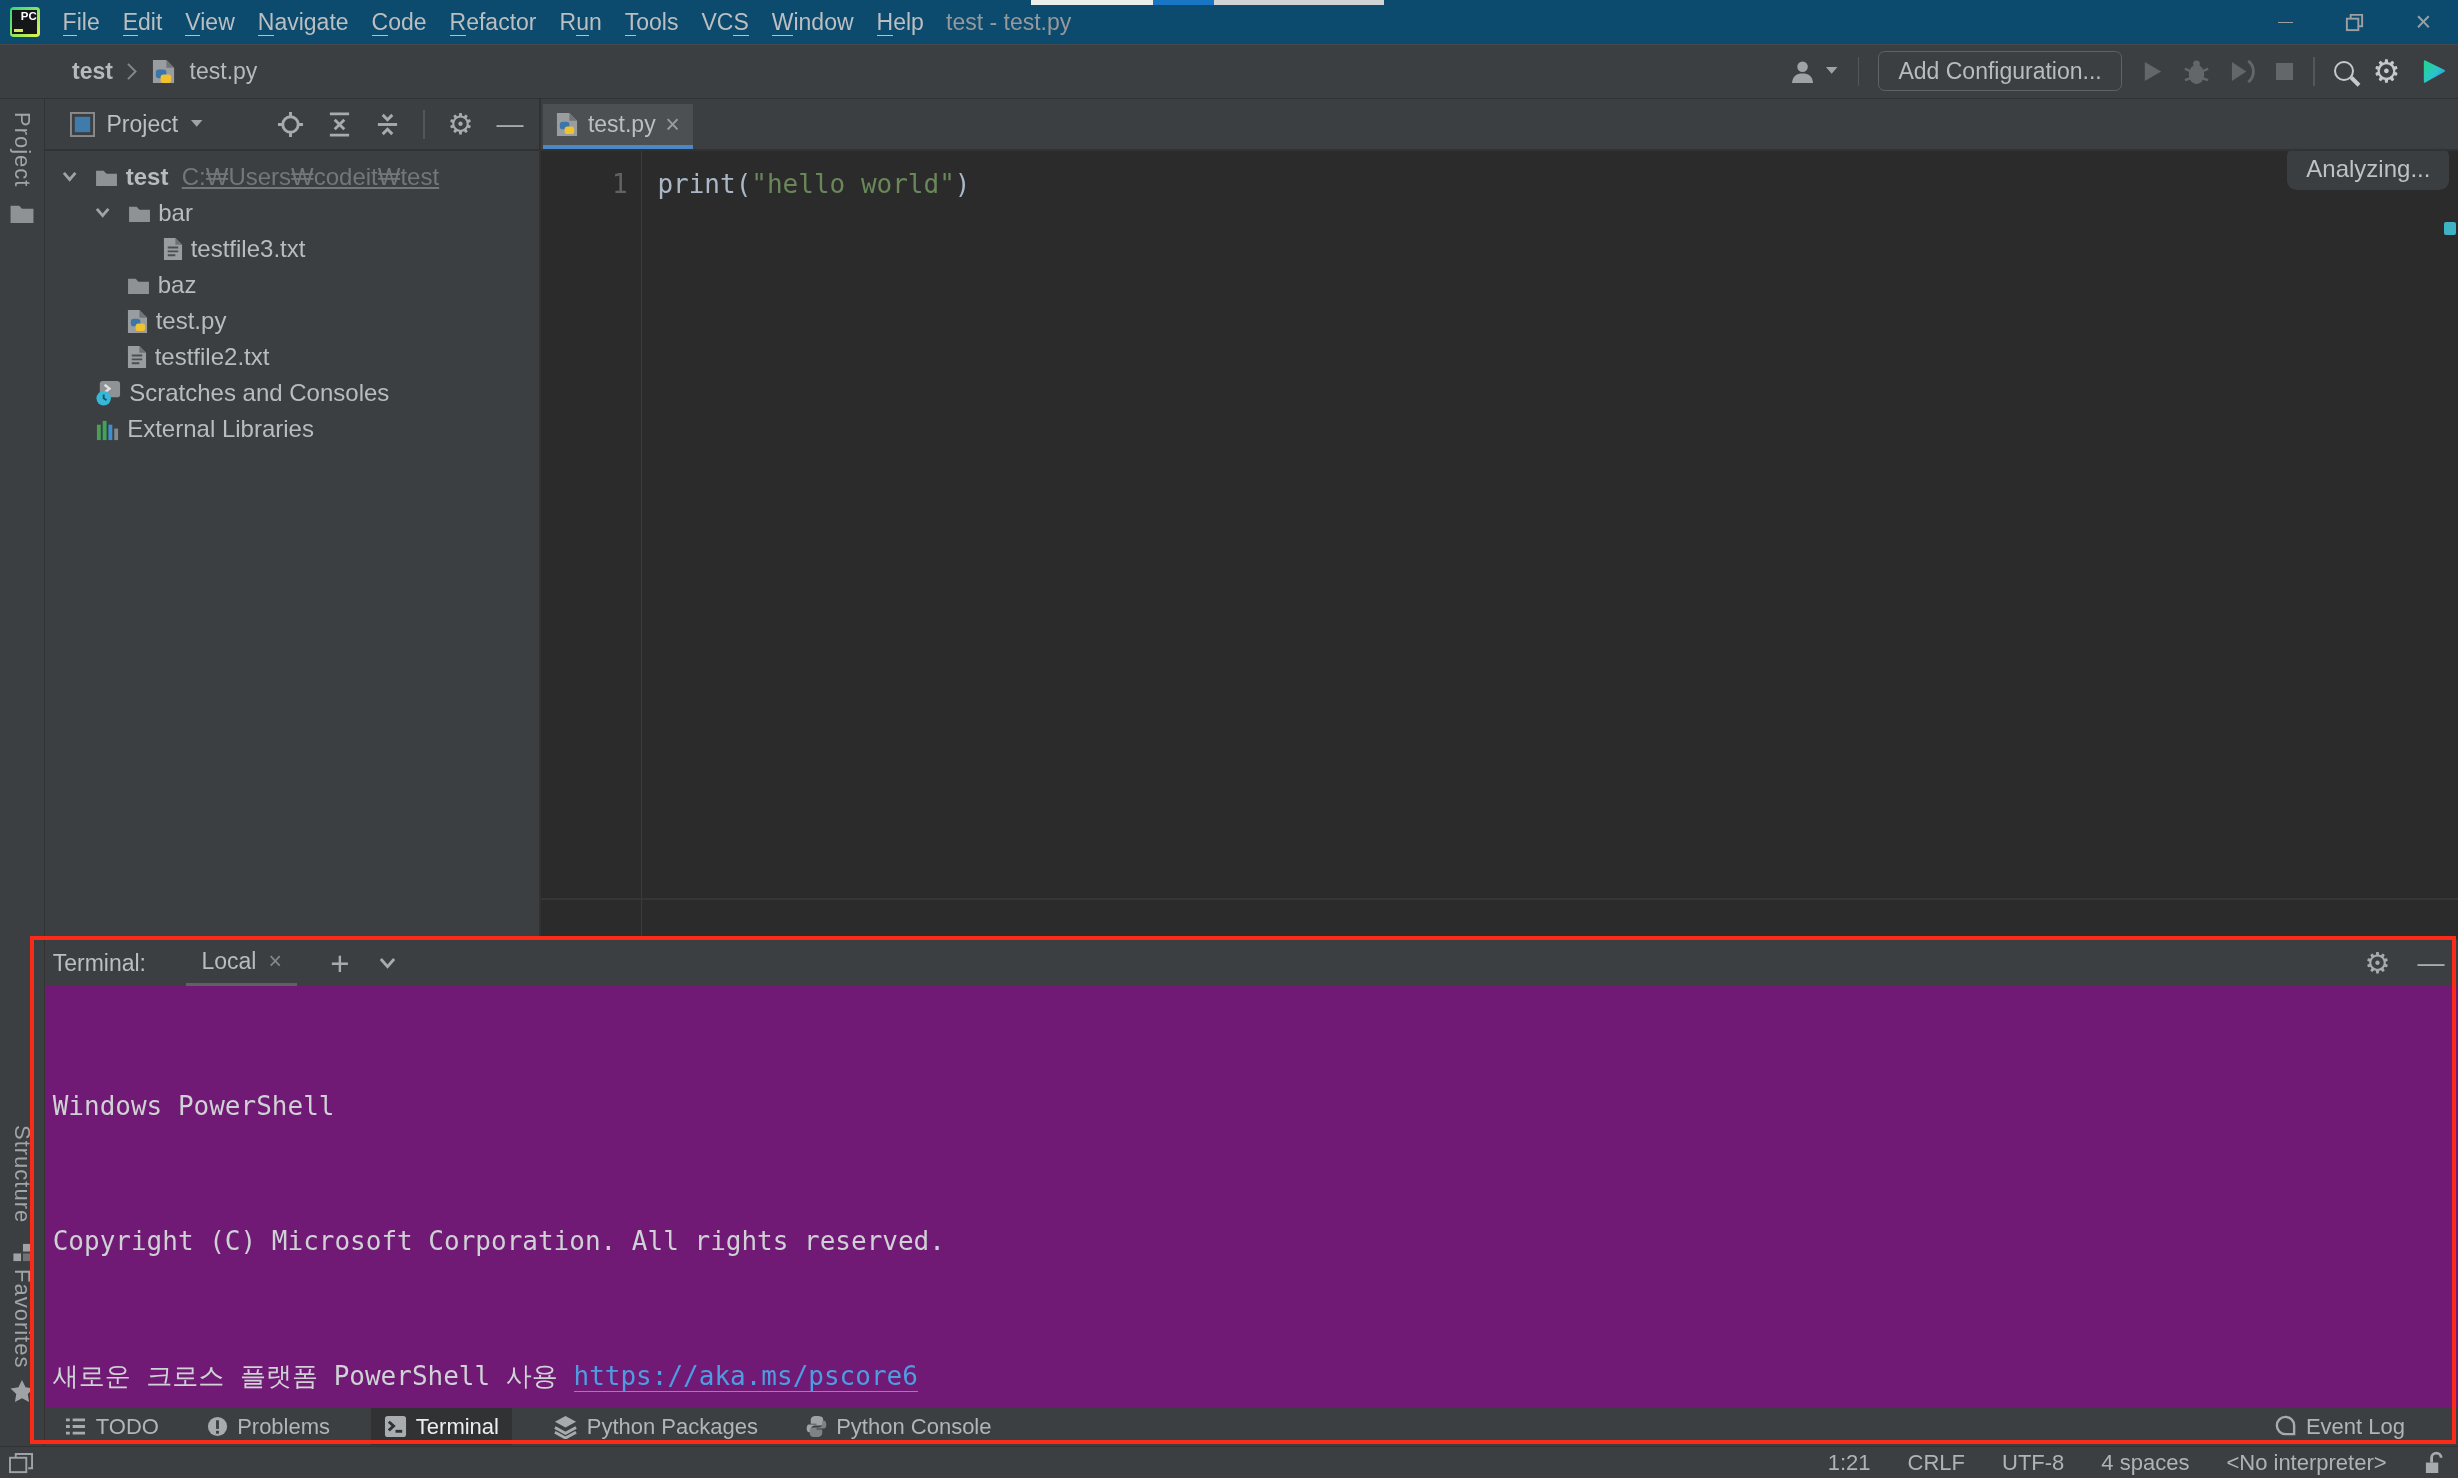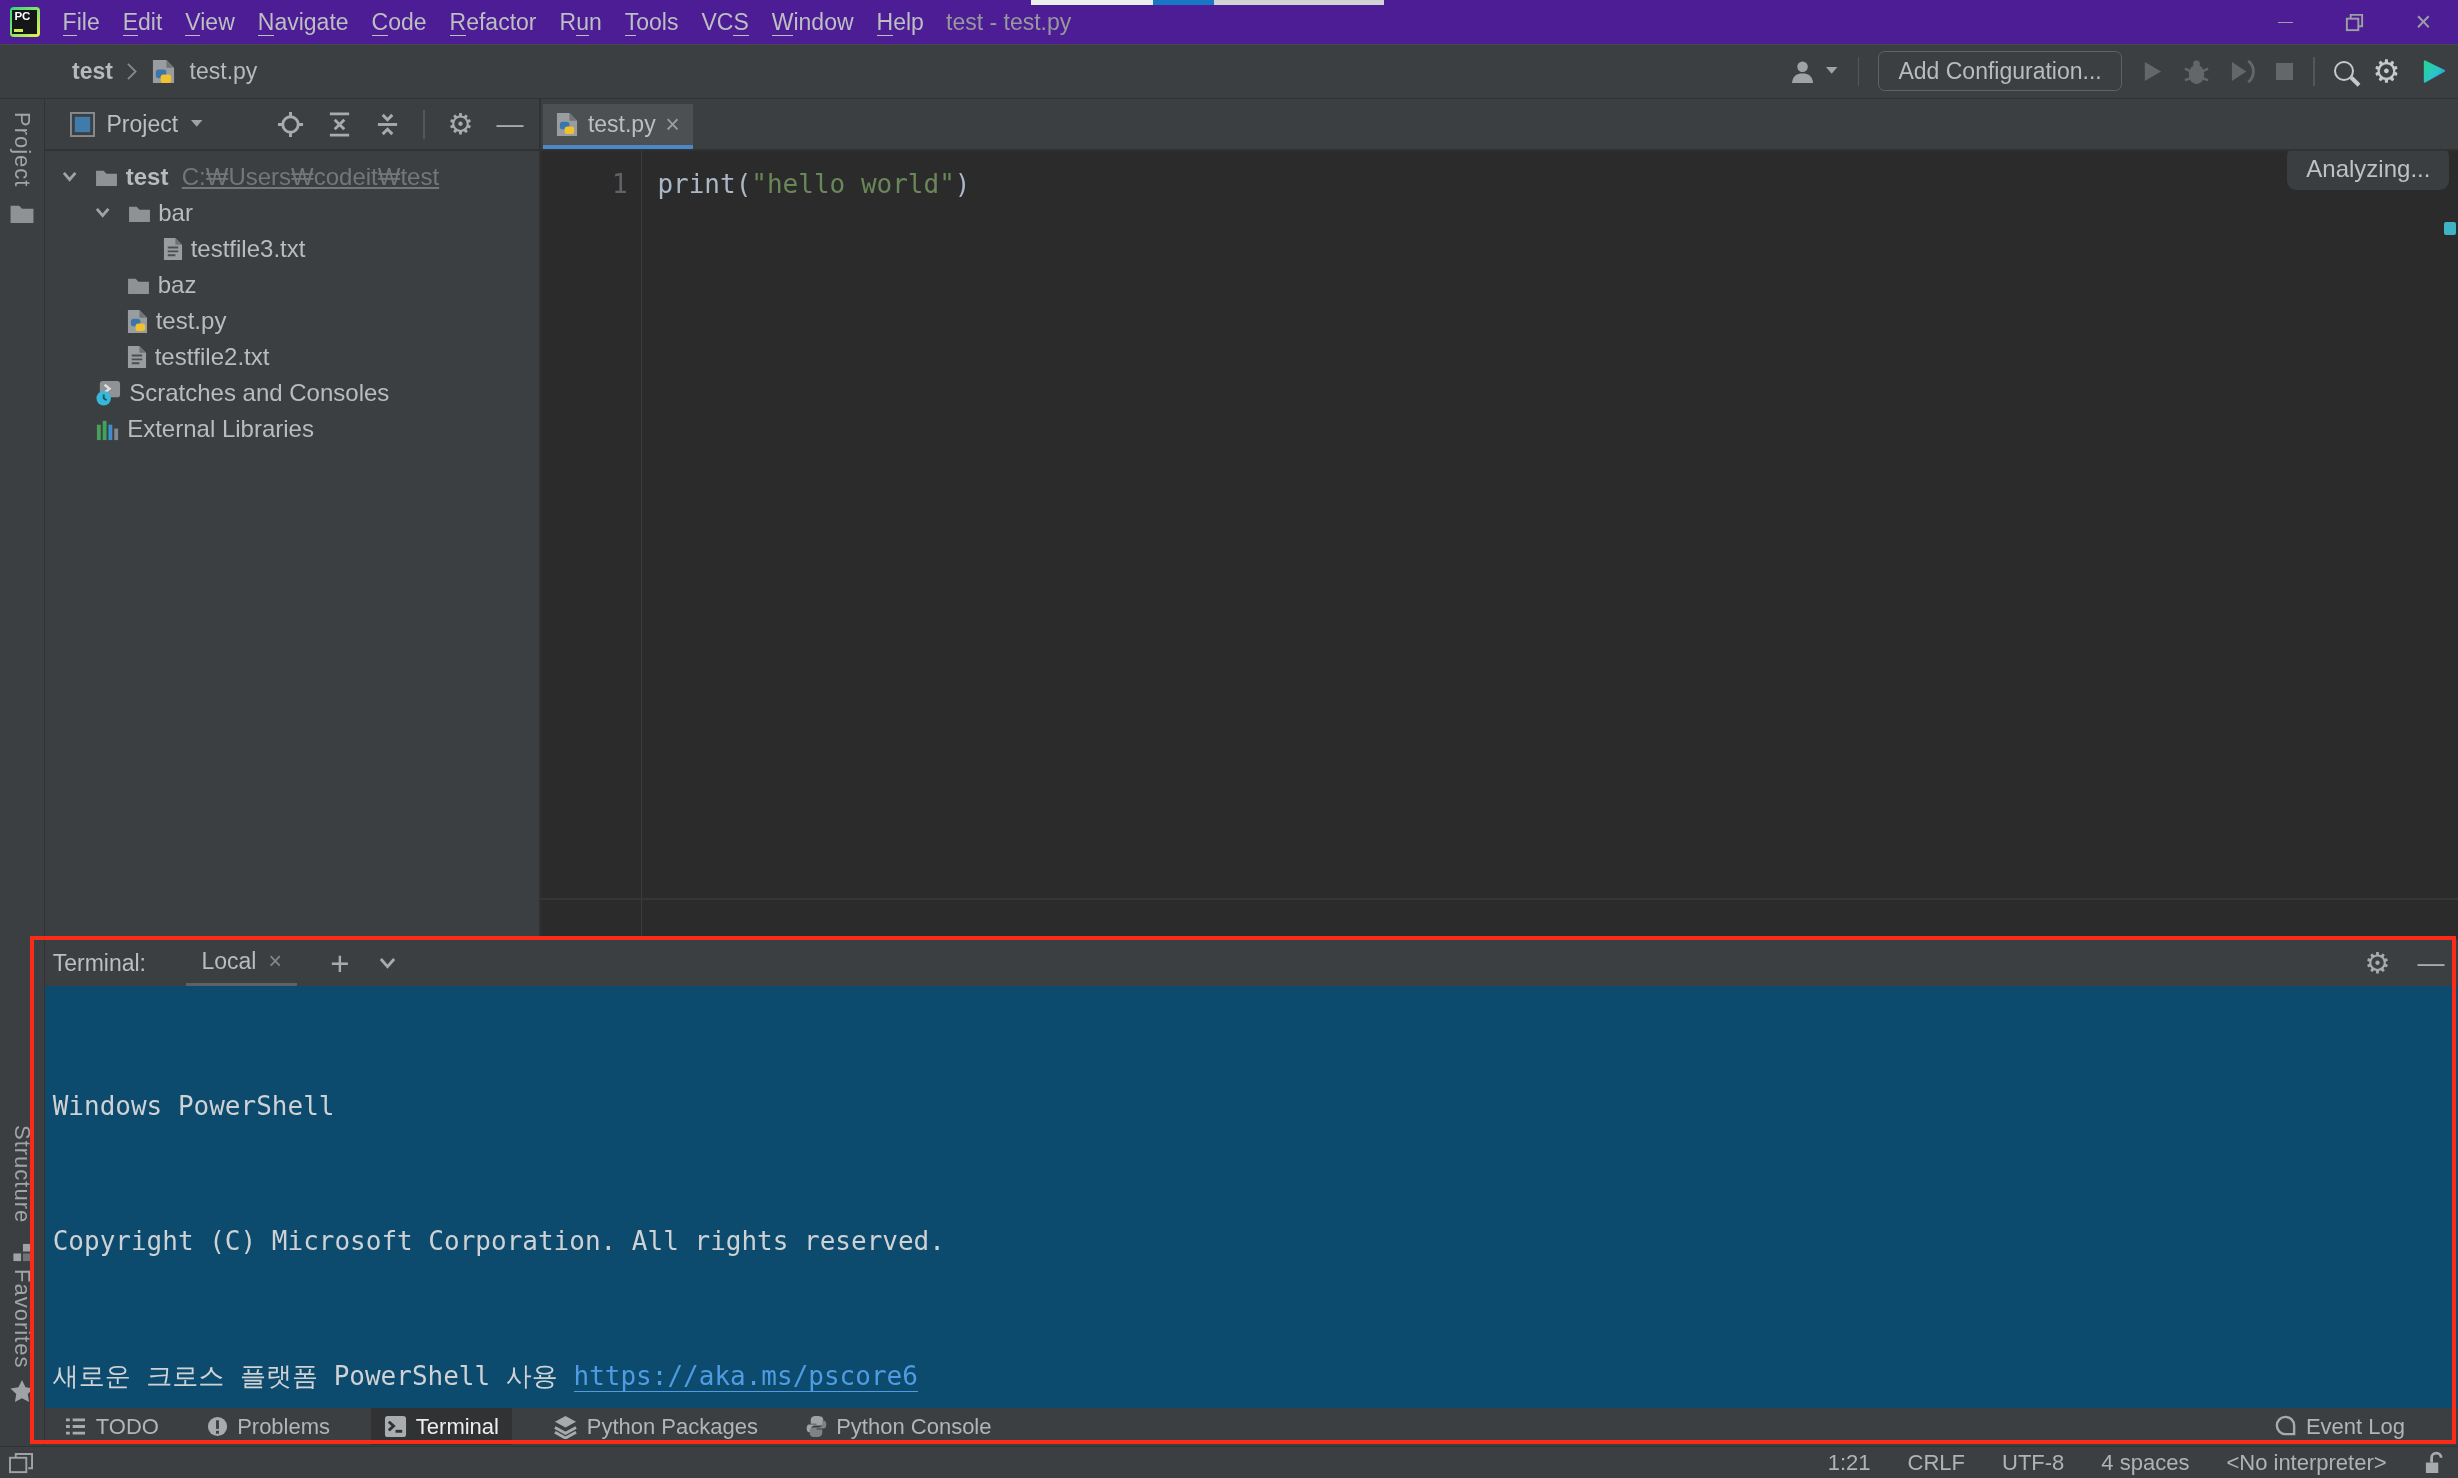--- a/index.html
+++ b/index.html
@@ -1,21 +1,21 @@
 <!DOCTYPE html>
 <html><head>
 <meta charset="utf-8">
 <style>
   * { box-sizing: border-box; margin: 0; padding: 0; }
   html,body { width:2458px; height:1479px; background:#3c3f41; overflow:hidden;
               font-family:"Liberation Sans", sans-serif; color:#bbbec0; position:relative; }
 
   
   .titlebar { position:absolute; left:0; top:0; width:2458px; height:45px;
-              background:#4c1d95; border-bottom:1px solid #46494b; display:flex; align-items:center; }
+              background:#0c4a6e; border-bottom:1px solid #46494b; display:flex; align-items:center;text-align:right; }
   .logo { width:30px; height:30px; margin-left:9.6px; background:linear-gradient(135deg,#2bd97c,#e8f34a);
           padding:2.9px; border-radius:3.8px; flex:0 0 auto; }
   .logo-in { display:block; width:100%; height:100%; background:#151617; color:#fff;
              font-size:11.5px; font-weight:bold; line-height:11.5px; padding:1px 0 0 1.9px; position:relative; }
   .logo-dash { position:absolute; left:1.9px; bottom:1.9px; width:8.6px; height:2.9px; background:#d6e84a; }
   .menus { display:flex; margin-left:11.5px; }
   .mi { line-height:44px; padding:0 11.5px; font-size:23px; color:#bcbfc1; white-space:nowrap; }
   .mn { border-bottom:1.9px solid #bcbfc1; }
   .wtitle { position:absolute; left:946px; top:0; line-height:45px; font-size:23px; color:#96999c; }
   .pstrip { position:absolute; left:1031px; top:0; height:4.8px; display:flex; }
@@ -81,21 +81,21 @@
   
   .tpanel { position:absolute; left:45px; top:939px; width:2413px; height:470px; background:#3c3f41; border-top:1.9px solid #323232; }
   .thead { height:46px; display:flex; align-items:center; padding-left:7.7px; font-size:23px; color:#bcbfc1; }
   .ttab { margin-left:40px; height:46px; display:flex; align-items:center; gap:12px; padding:0 15.4px;
           border-bottom:3.8px solid #5f6264; color:#b9bcbe; }
   .ttab .tclose { font-size:23px; color:#85888a; }
   .tplus { margin-left:33px; font-size:33px; color:#a7abad; line-height:1; }
   .tchev { margin-left:29px; }
   .thead-right { margin-left:auto; display:flex; align-items:center; gap:27px; padding-right:13.4px; }
   .minus { color:#a7abad; font-size:27px; line-height:1; }
-  .tbody { position:absolute; left:0; top:46px; width:100%; height:424px; background:#0c4a6e;
+  .tbody { position:absolute; left:0; top:46px; width:100%; height:424px; background:#701a75;
            font-family:"DejaVu Sans Mono", monospace; font-size:26px; color:#cfd2d4;
            padding:7.7px 0 0 7.7px; line-height:45px; white-space:pre-wrap; }
   .tlink { color:#4f9ce2; border-bottom:1.9px solid #4f9ce2; }
 
   
   .twbar { position:absolute; left:45px; top:1408px; width:2413px; height:37px; background:#3c3f41;
            display:flex; align-items:center; gap:35px; padding-left:13.4px; font-size:22px; color:#b2b5b7; }
   .twitem { display:flex; align-items:center; gap:8.6px; height:37px; padding:0 5.8px; white-space:nowrap; }
   .twitem.active { background:#303234; color:#eceeef; padding:0 13.4px; }
   .eventlog { margin-left:auto; margin-right:53px; display:flex; align-items:center; gap:8.6px; }

